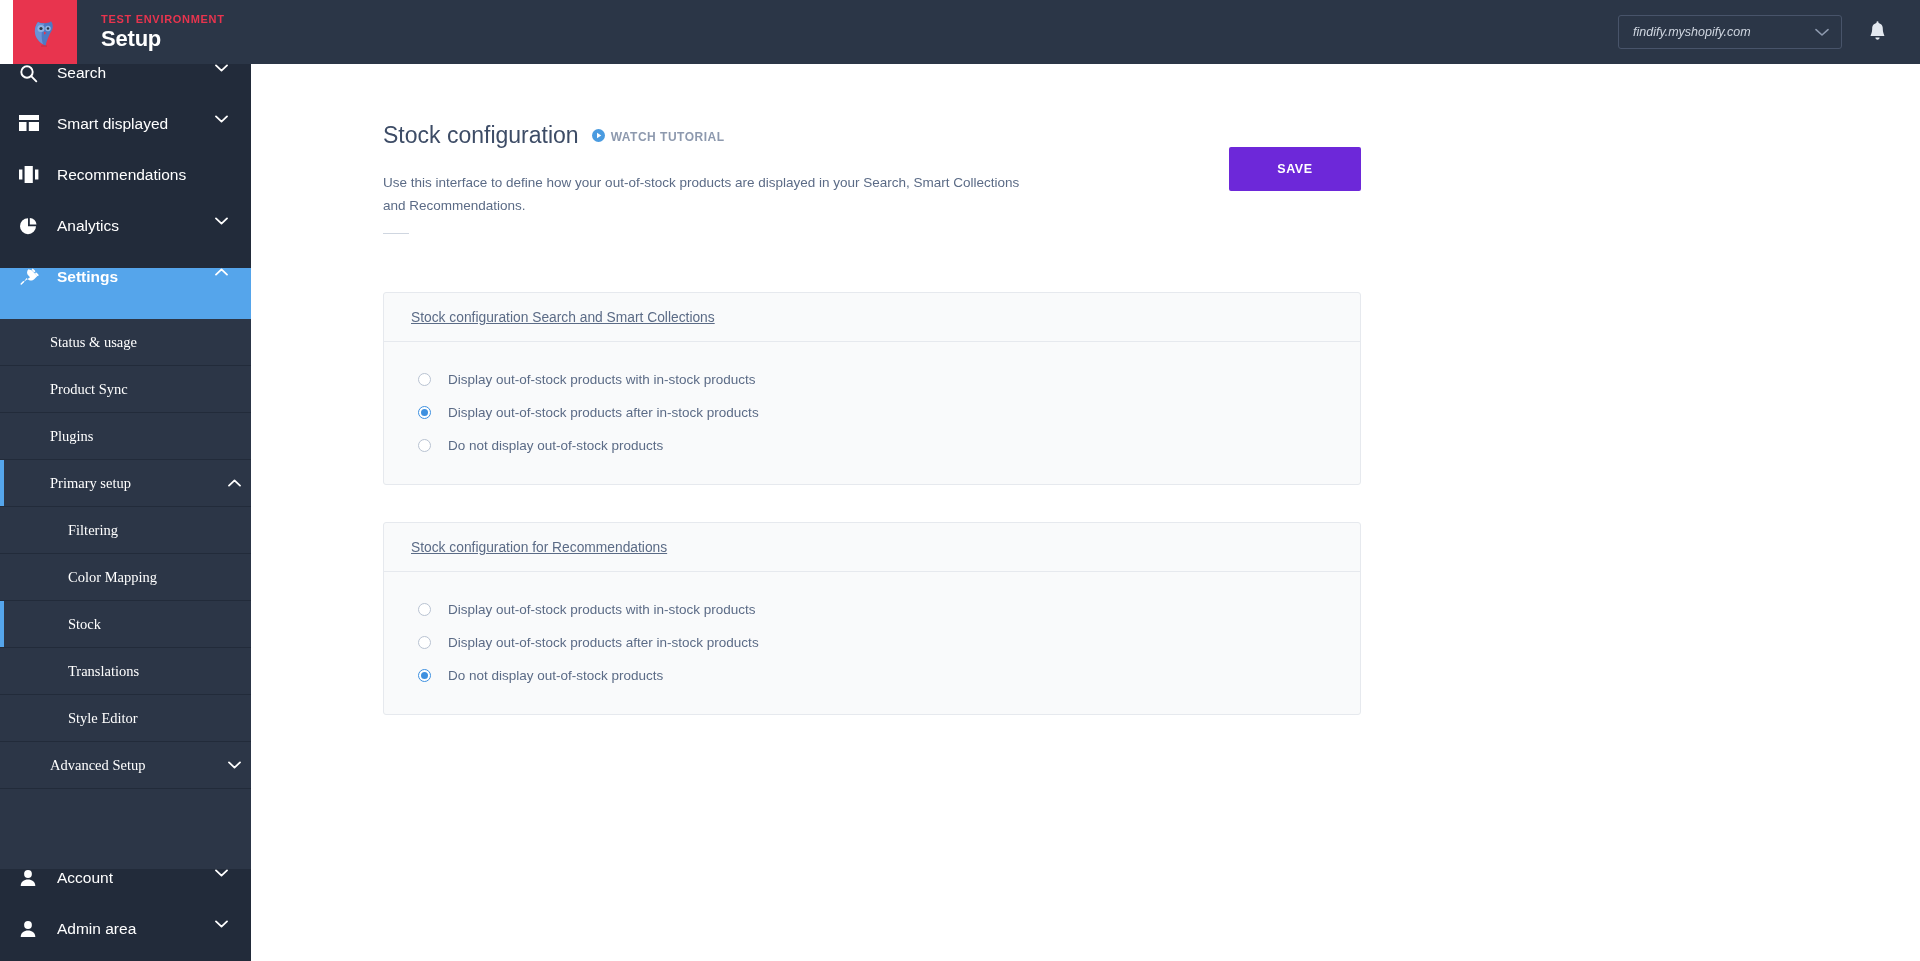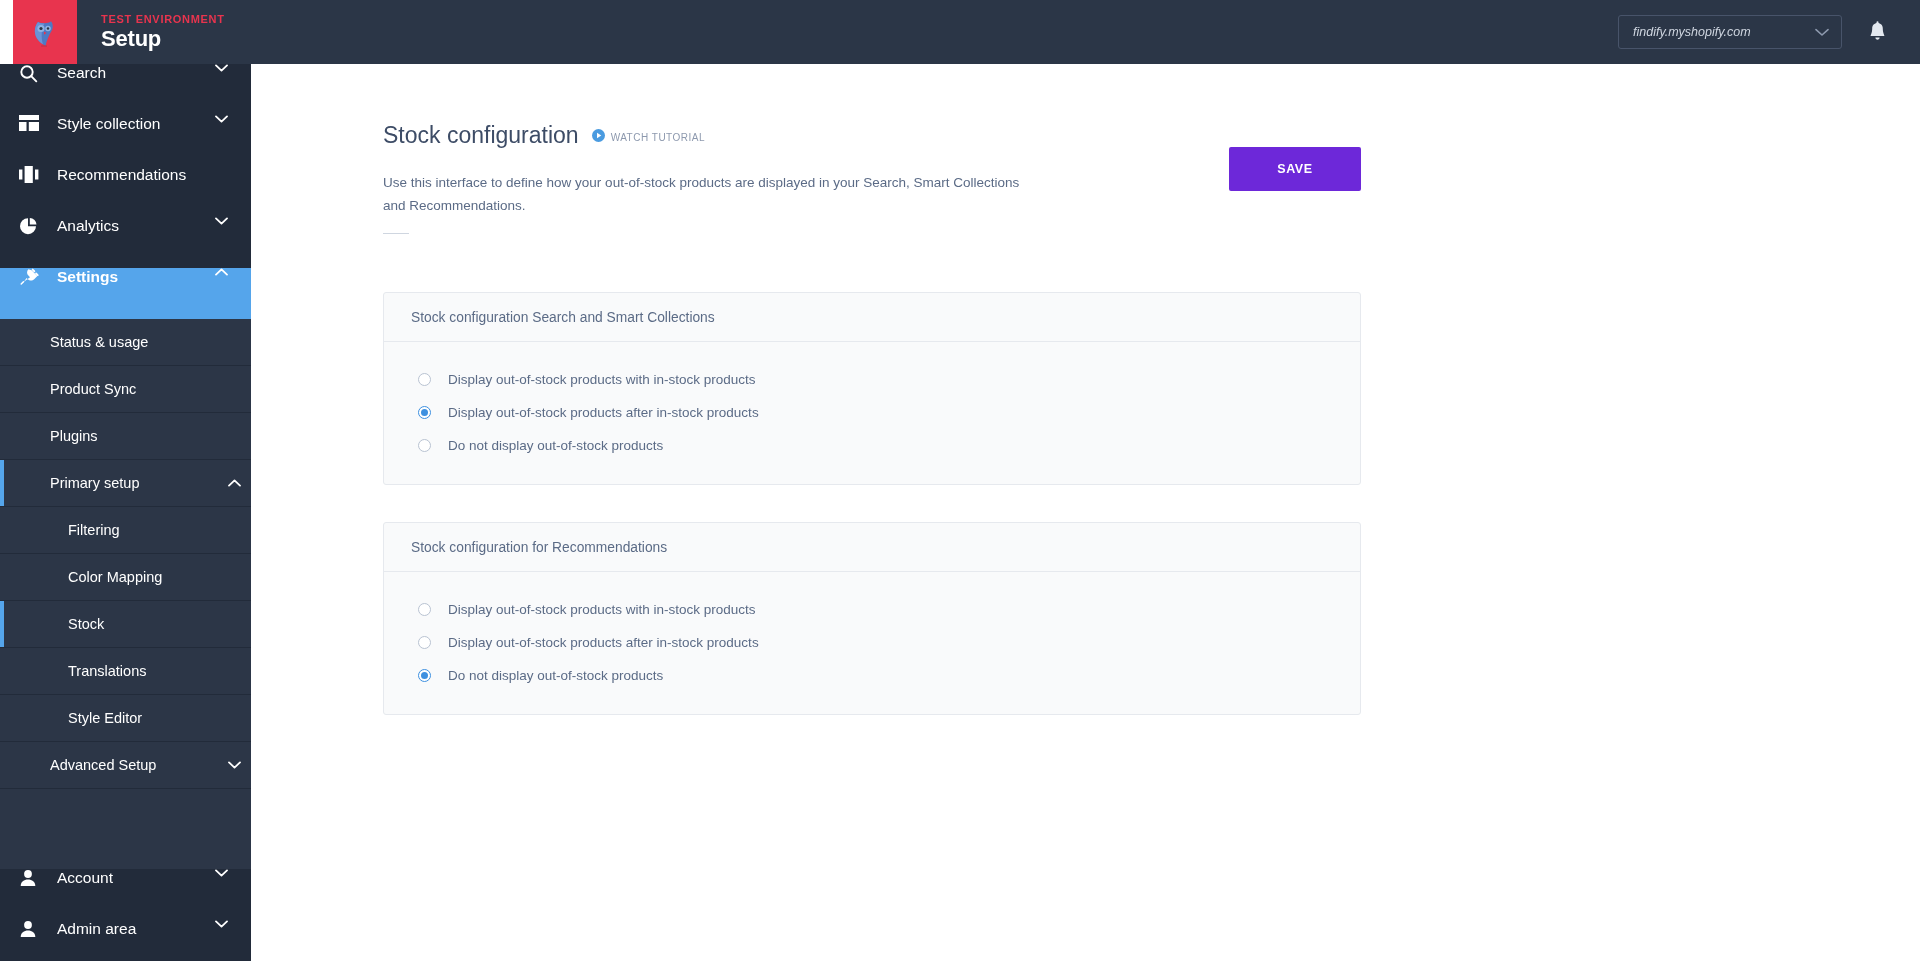--- a/index.html
+++ b/index.html
@@ -89,20 +89,21 @@
   .nav-row .chev-wrap { flex: 0 0 16px; display:flex; align-items:center; justify-content:center; }
 
   
   .subnav { background: #2c3647; }
   .sub-row {
     position: relative;
     display: flex; align-items: center;
     height: 47px;
     border-bottom: 1px solid #222b3a;
     cursor: pointer;
+    font-family: Liberation Serif, serif;
   }
   .sub-row .sub-lbl {
     flex: 1 1 auto;
     font-size: 14.5px; color: #ffffff;
     padding-left: 50px; white-space: nowrap;
   }
   .sub-row.indent .sub-lbl { padding-left: 68px; }
   .sub-row .chev-wrap { flex: 0 0 34px; display:flex; align-items:center; justify-content:center; }
   .sub-row.sel::before {
     content:""; position:absolute; left:0; top:0; bottom:0;
@@ -128,21 +129,21 @@
   .head-left { width: 720px; }
   .title-row { display: flex; align-items: center; gap: 13px; }
   .page-title {
     font-size: 23px; color: #3d4c66; font-weight: normal; line-height: 30px;
   }
   .tutorial-link {
     display: flex; align-items: center; gap: 6px;
     cursor: pointer; padding-top: 4px;
   }
   .tutorial-text {
-    font-size: 10px; font-weight: normal; letter-spacing: 0.5px;
+    font-size: 12px; font-weight: bold; letter-spacing: 0.5px;
     color: #8d99ae; text-transform: uppercase;
   }
   .page-desc {
     margin-top: 21px;
     font-size: 13.5px; line-height: 23px; color: #5b6b86;
     max-width: 660px;
   }
   .desc-rule {
     margin-top: 16px;
     width: 26px; height: 1px; background: #cfd6e0;
@@ -161,21 +162,21 @@
     border: 1px solid #e6e9ee;
     border-radius: 3px;
   }
   .card + .card { margin-top: 37px; }
   .cards-wrap { margin-top: 58px; }
   .card-head {
     height: 49px;
     display: flex; align-items: center;
     padding-left: 27px;
     border-bottom: 1px solid #e6e9ee;
-    font-size: 13.8px; color: #5b6b86;
+    font-size: 13.8px; color: #5b6b86; text-decoration: underline;
   }
   .card-body { padding: 26px 0 27px 34px; }
   .radio-row {
     display: flex; align-items: center;
     height: 23px; margin-bottom: 10px;
     cursor: pointer;
   }
   .radio-row:last-child { margin-bottom: 0; }
   .radio {
     width: 13px; height: 13px; flex: 0 0 13px;
@@ -254,21 +255,21 @@
     </div>
 
     <div class="nav-row">
       <span class="ic">
         <svg width="20" height="16" viewBox="0 0 20 16">
             <rect x="0" y="0" width="20" height="5" fill="#ffffff"></rect>
             <rect x="0" y="7" width="7.5" height="9" fill="#ffffff"></rect>
             <rect x="9.8" y="7" width="10.2" height="9" fill="#ffffff"></rect>
           </svg>
       </span>
-      <span class="lbl">Style collection</span>
+      <span class="lbl">Smart displayed</span>
       <span class="chev-wrap">
         <svg width="13" height="8" viewBox="0 0 13 8">
             <path d="M1 1.4 L6.5 6.6 L12 1.4" stroke="#ffffff" stroke-width="1.8" fill="none" stroke-linecap="round" stroke-linejoin="round"></path>
           </svg>
       </span>
     </div>
 
     <div class="nav-row">
       <span class="ic">
         <svg width="20" height="17" viewBox="0 0 20 17">

